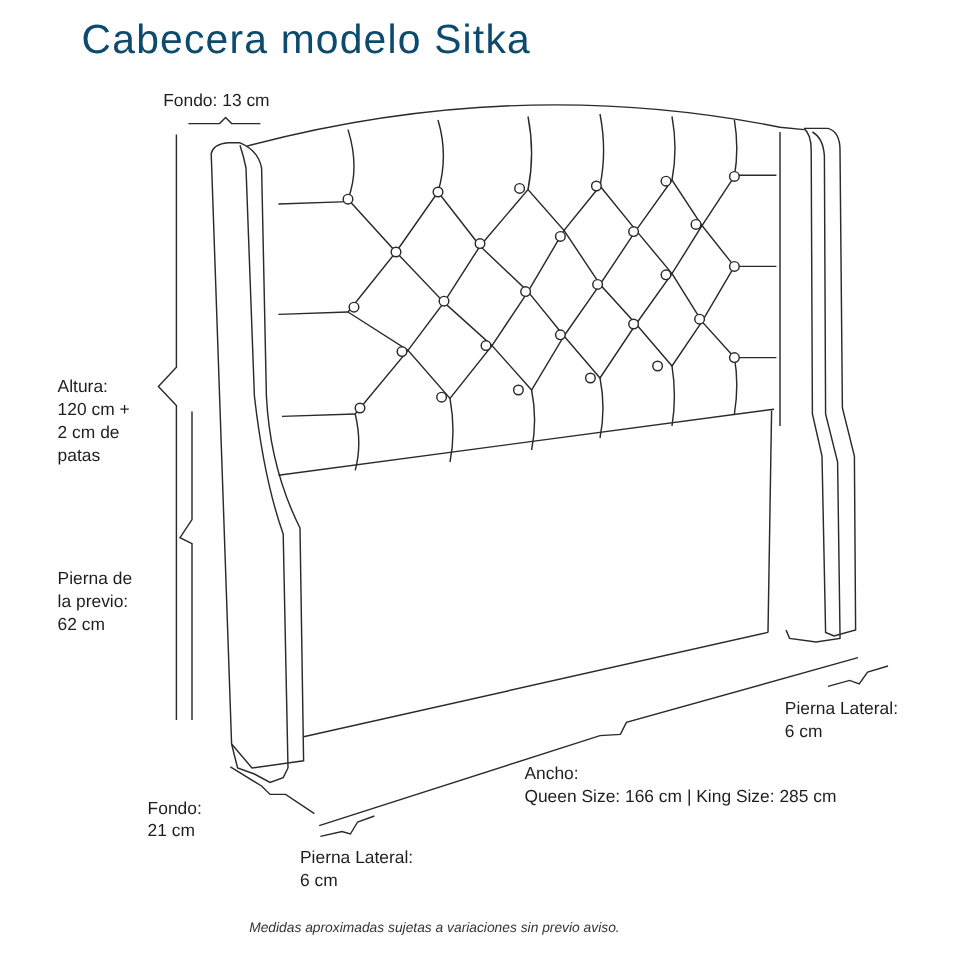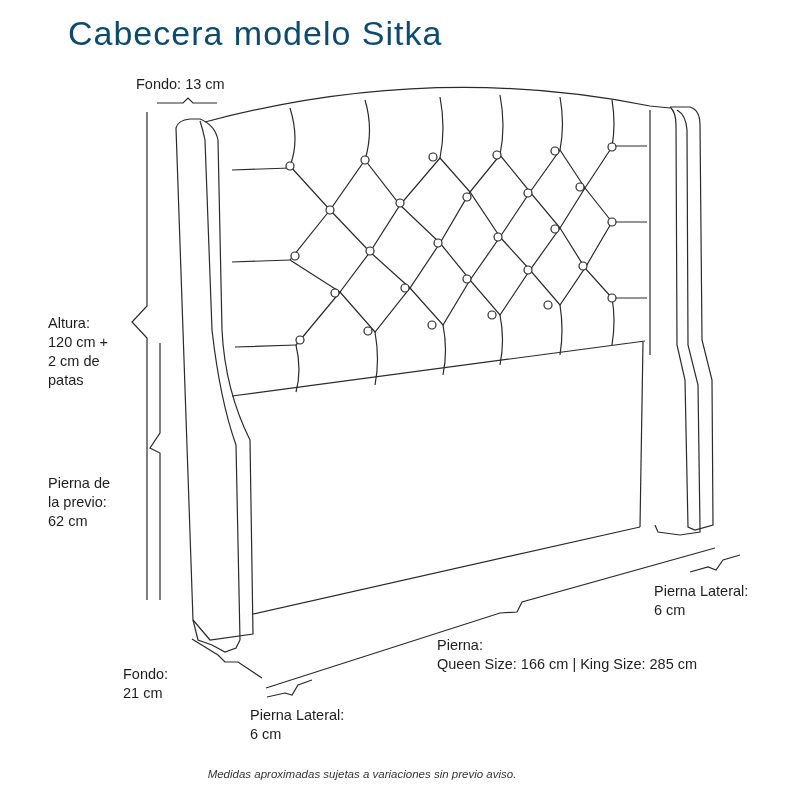--- a/index.html
+++ b/index.html
@@ -123,17 +123,17 @@
   <div>Pierna Lateral:</div>
   <div>6 cm</div>
 </div>
 
 <div class="lbl" style="left:654px; top:582px;">
   <div>Pierna Lateral:</div>
   <div>6 cm</div>
 </div>
 
 <div class="lbl" style="left:437px; top:636px;">
-  <div>Pierna:</div>
+  <div>Ancho:</div>
   <div>Queen Size: 166 cm | King Size: 285 cm</div>
 </div>
 
 <div class="foot">Medidas aproximadas sujetas a variaciones sin previo aviso.</div>
 
 </body></html>

